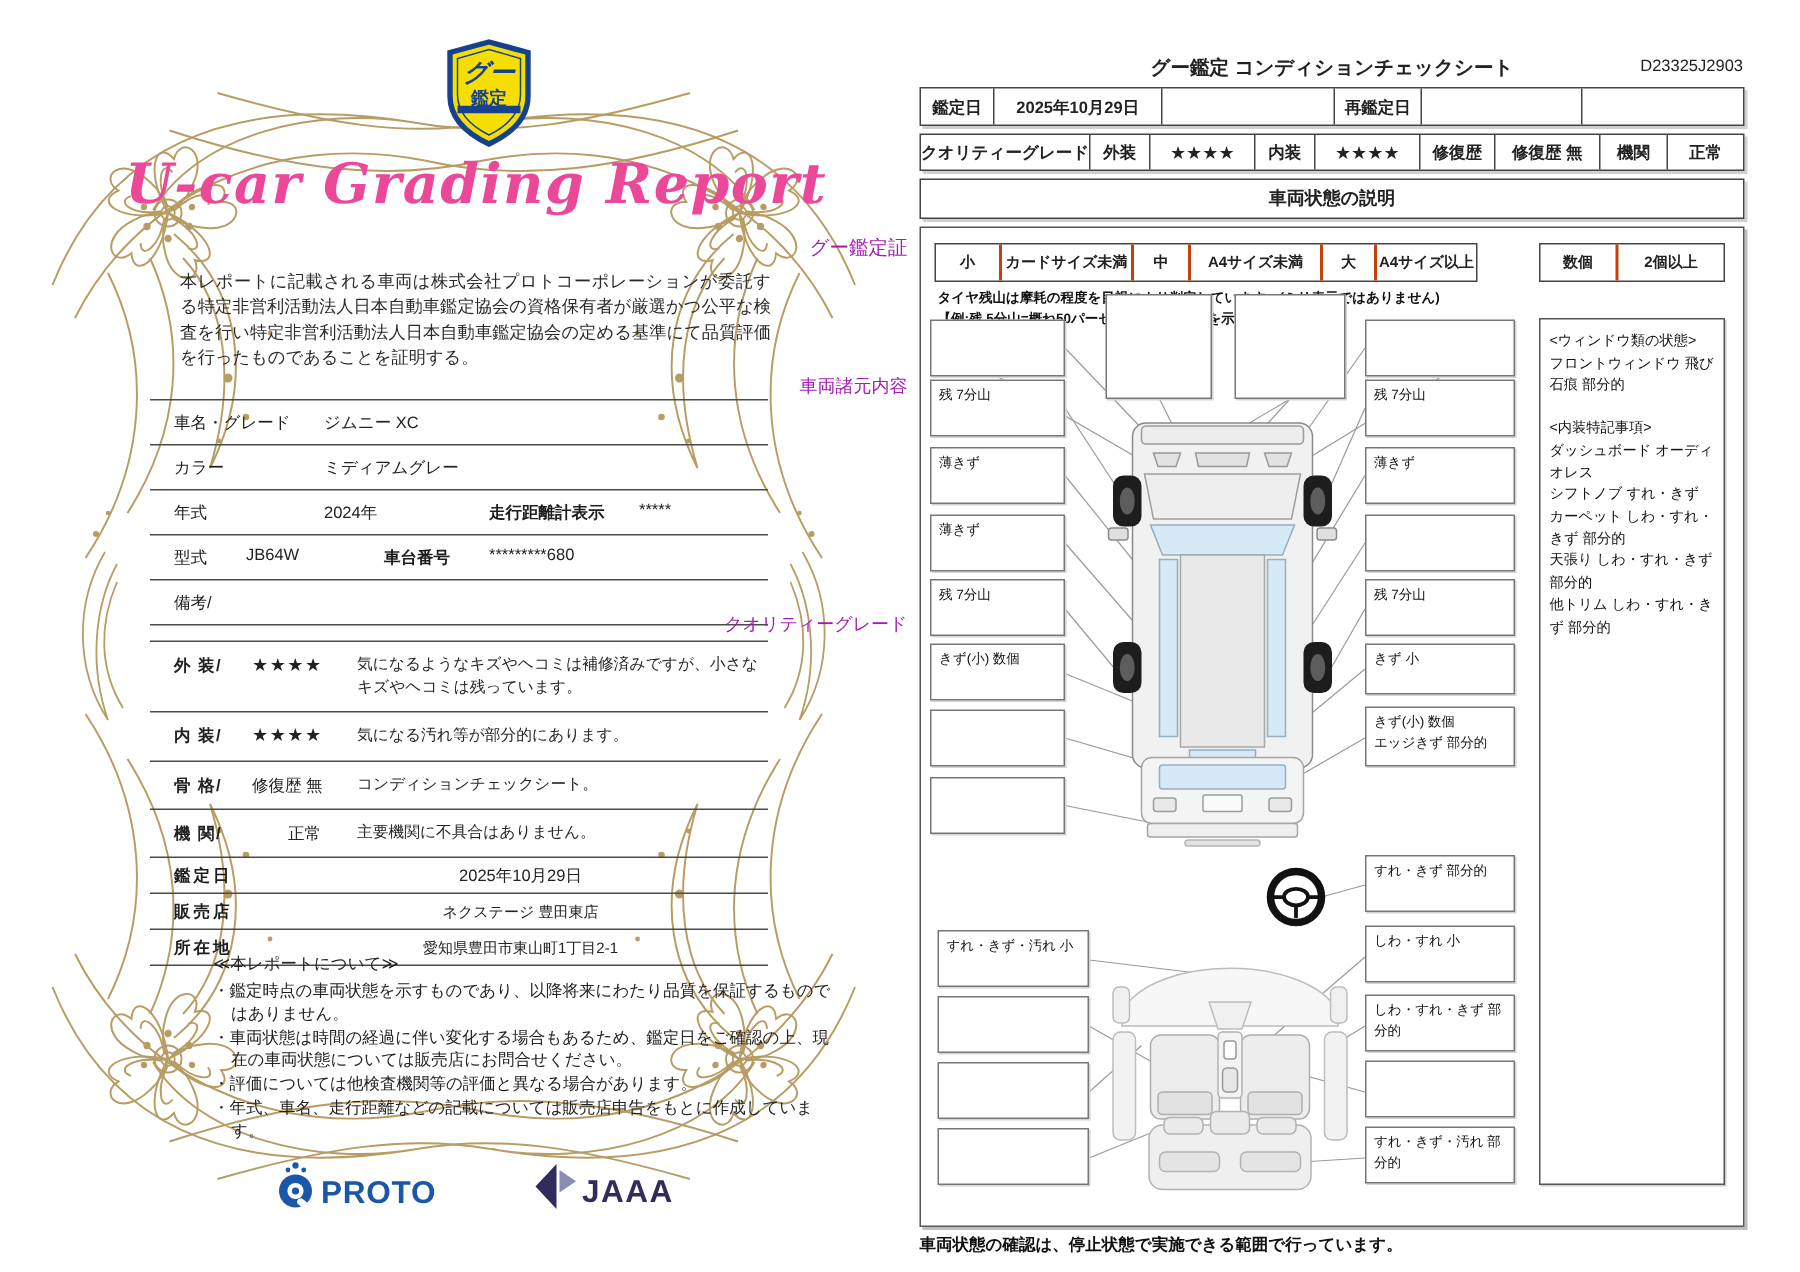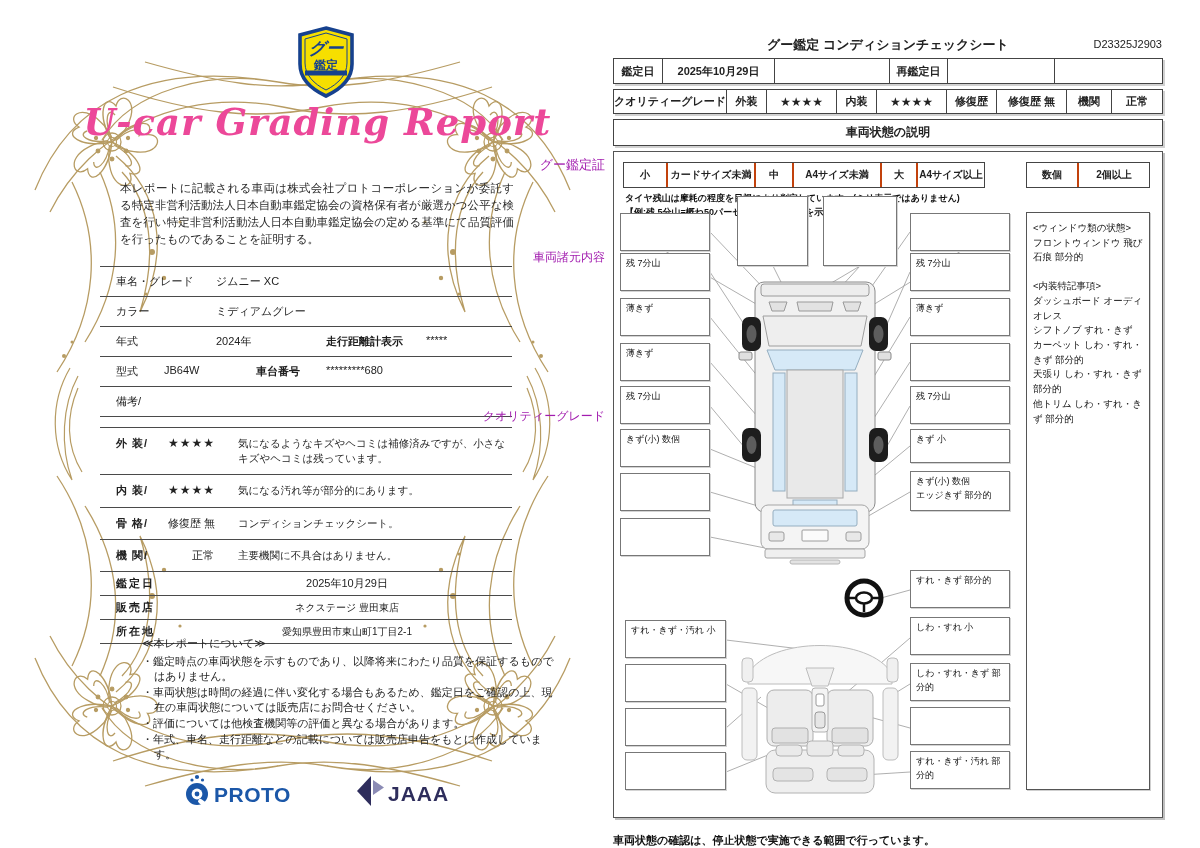--- a/index.html
+++ b/index.html
@@ -60,21 +60,21 @@
   .lcell:first-child { border-left:none; }
   #rp-tire-note { position:absolute; left:12px; top:192px; font-size:9px; font-weight:bold; line-height:1.5; color:#111; white-space:pre-line; }
   #rp-notes { position:absolute; left:413px; top:212px; width:124px; height:578px; border:1px solid #555;
     box-shadow:1px 1px 0 #cfcfcf; padding:8px 6px; font-size:9.5px; line-height:1.55; color:#111; }
   #rp-notes .np-gap { height:14px; }
   .callout { position:absolute; border:1px solid #777; background:#fff; box-shadow:1px 1px 0 #d4d4d4;
     font-size:9px; line-height:1.5; padding:3px 5px; color:#111; white-space:pre-line; }
   .co-l { left:7px;  width:90px;  height:38px; }
   .co-bl { left:12px; width:101px; height:38px; }
   .co-r { left:297px; width:100px; height:38px; }
-  #rp-footer { position:absolute; left:0px; top:822px; font-size:11px; font-weight:bold; color:#111;margin-top:11px; }
+  #rp-footer { position:absolute; left:0px; top:822px; font-size:11px; font-weight:bold; color:#111; }
   #rp-lines, .diagram { position:absolute; }
 </style>
 </head>
 <body>
 
 <div id="left-page">
 
   <svg id="ornaments" width="605" height="848" viewBox="0 0 605 848">
     <defs>
       <g id="petal" stroke="#b79c63" fill="none" stroke-width="1.3">

